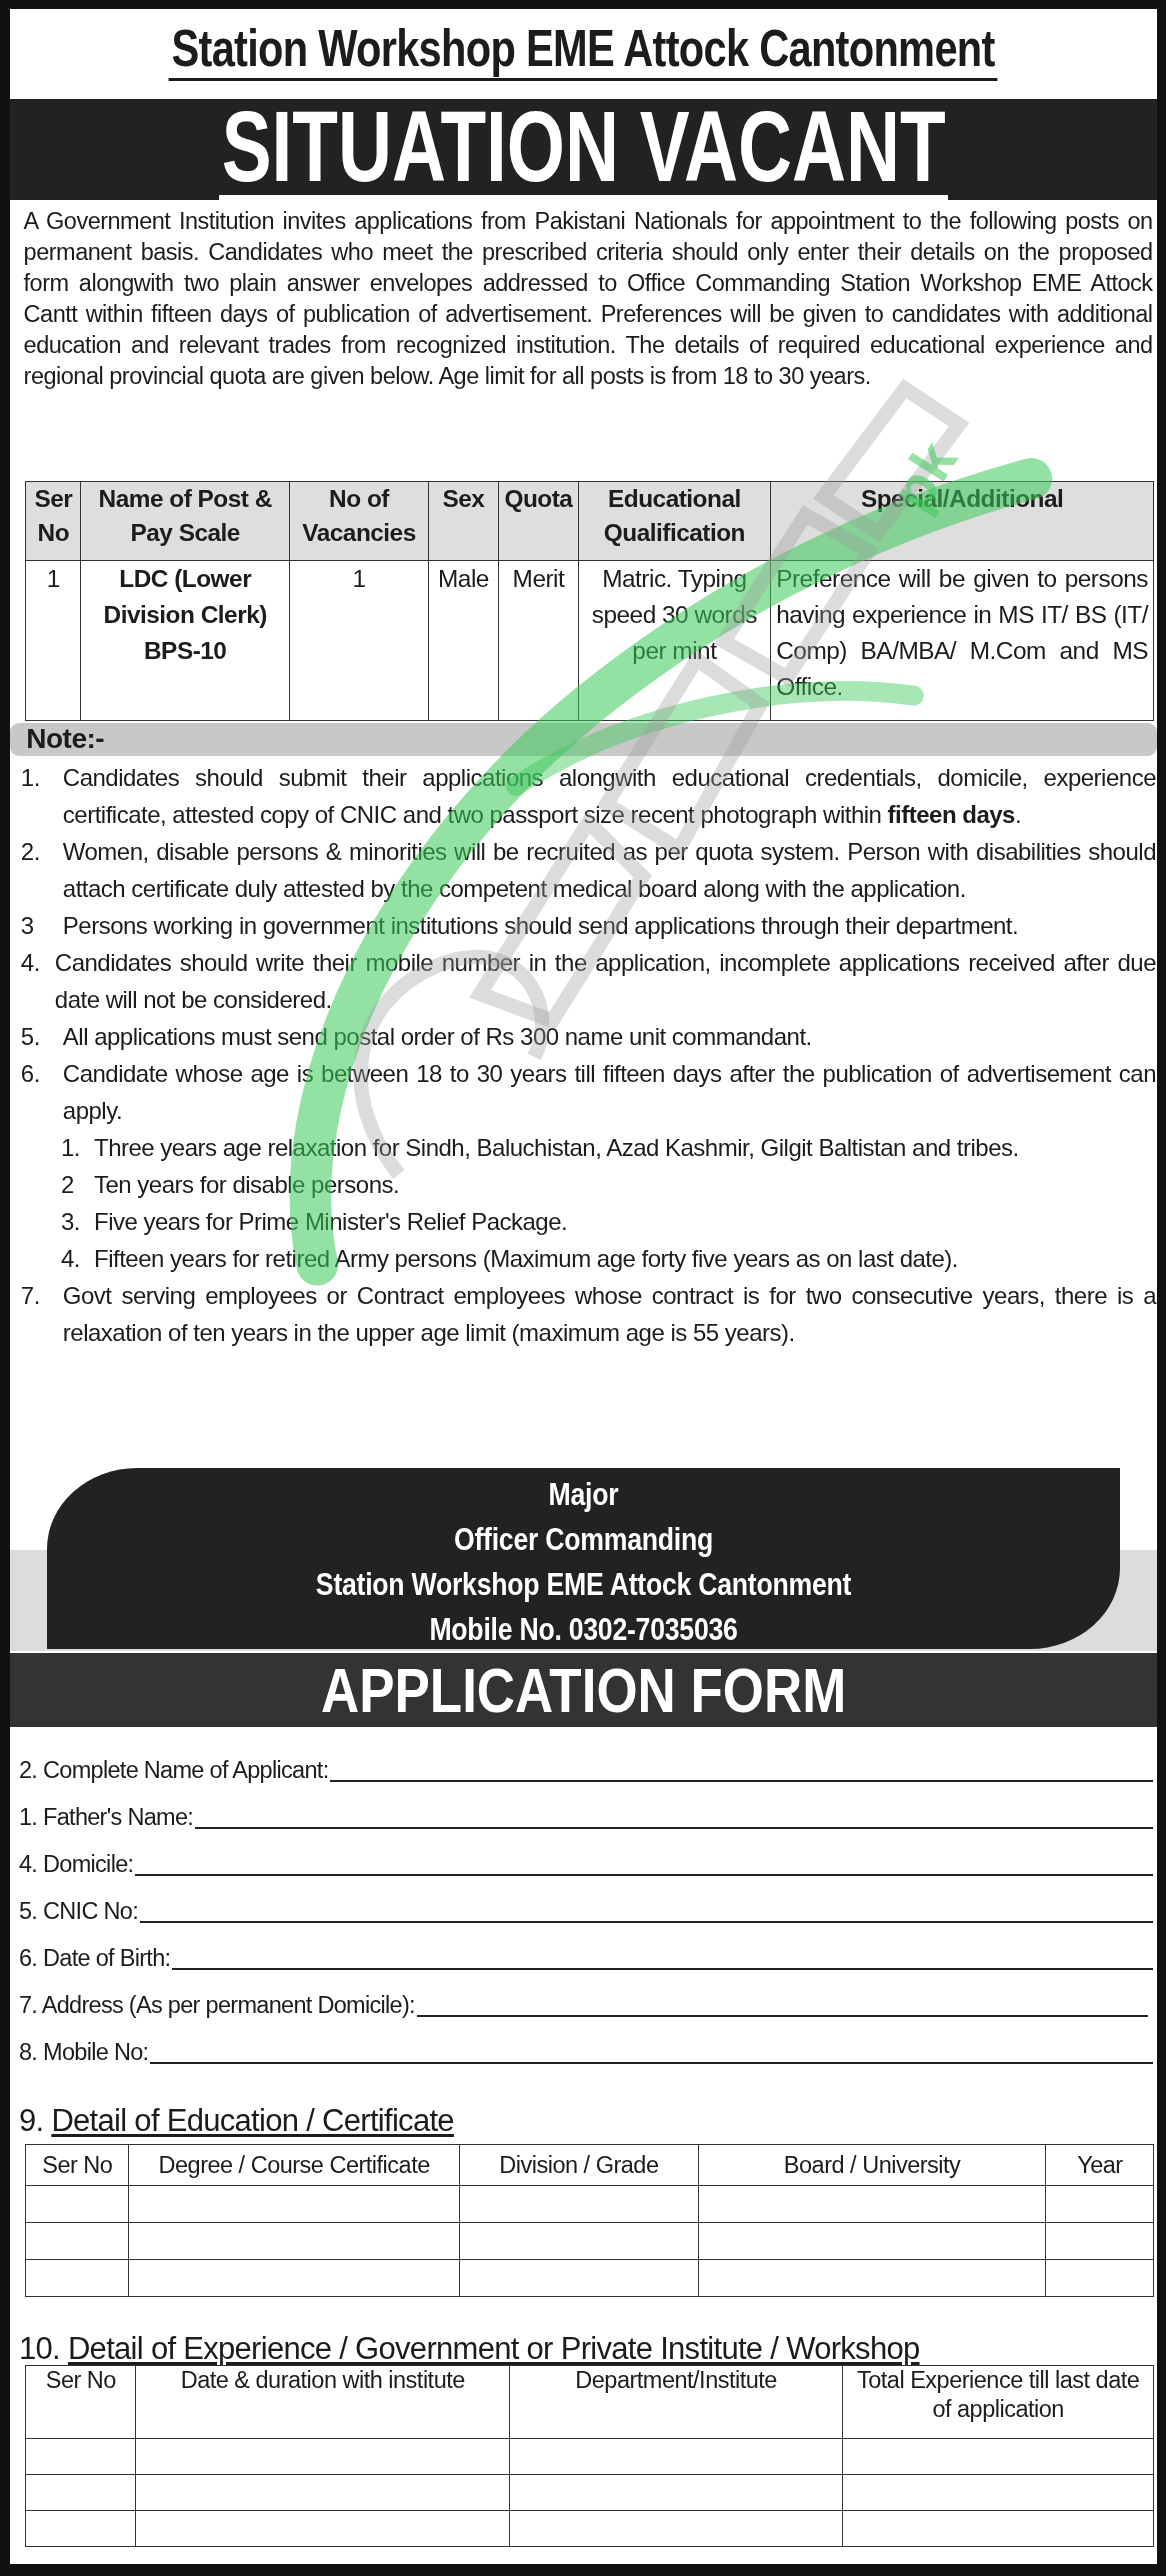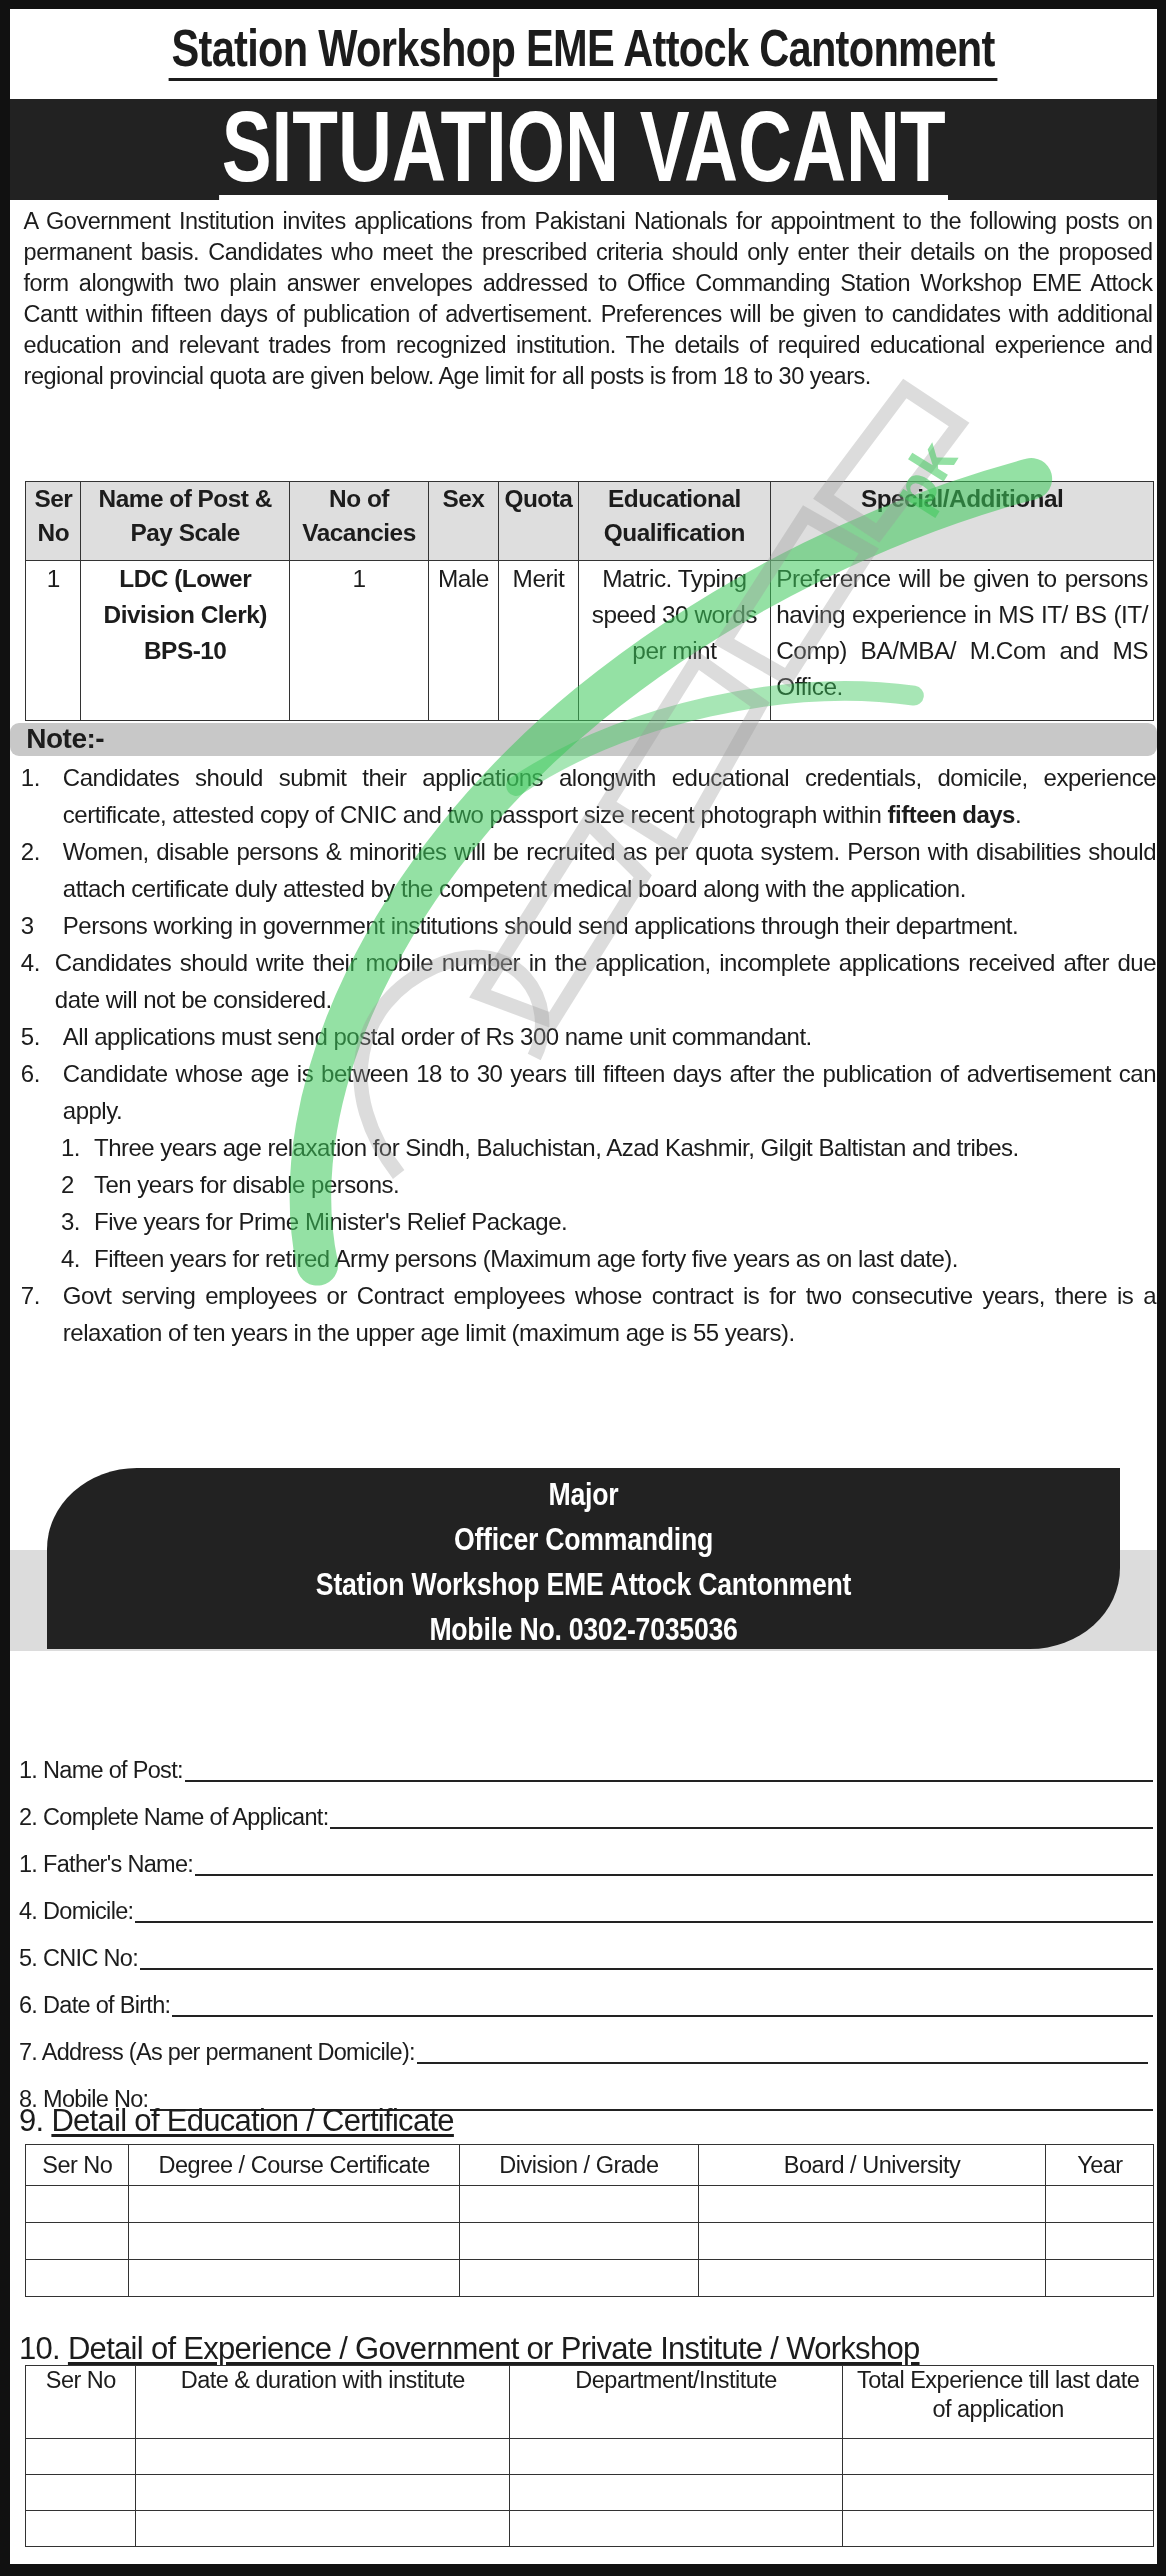--- a/index.html
+++ b/index.html
@@ -178,26 +178,25 @@
   </div>
 
   <div class="grey-strip"></div>
   <div class="officer">
     <div class="first">Major</div>
     <div>Officer Commanding</div>
     <div>Station Workshop EME Attock Cantonment</div>
     <div>Mobile No. 0302-7035036</div>
   </div>
 
+  <div class="app-band">
+    <span>APPLICATION FORM</span>
+  </div>
 
   <div class="fields">
-    <div class="field">
-      <span class="label">1.  Name of Post:</span>
-      <span class="line"><input value="" style=""></span>
-    </div>
     <div class="field">
       <span class="label">2.  Complete Name of Applicant:</span>
       <span class="line"><input value="" style=""></span>
     </div>
     <div class="field">
       <span class="label">1. Father's Name:</span>
       <span class="line"><input value="" style=""></span>
     </div>
     <div class="field">
       <span class="label">4. Domicile:</span>

